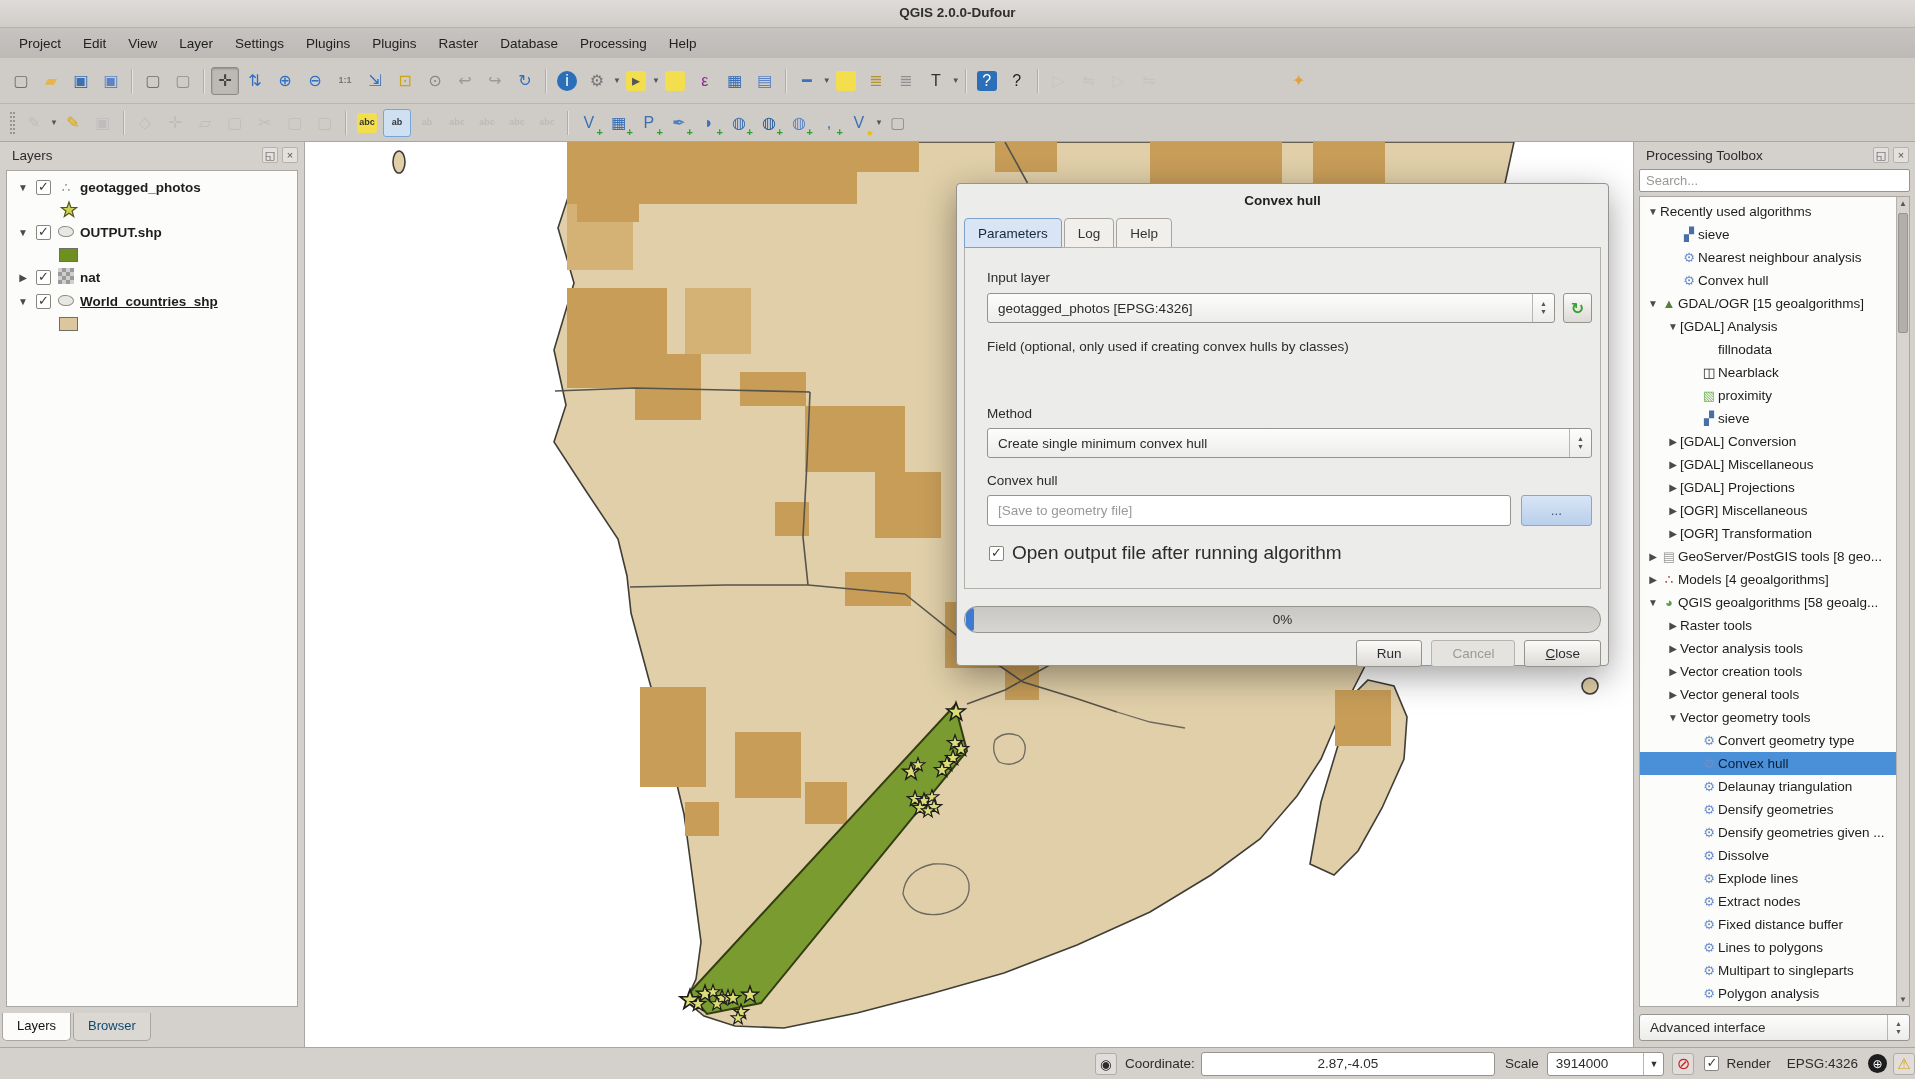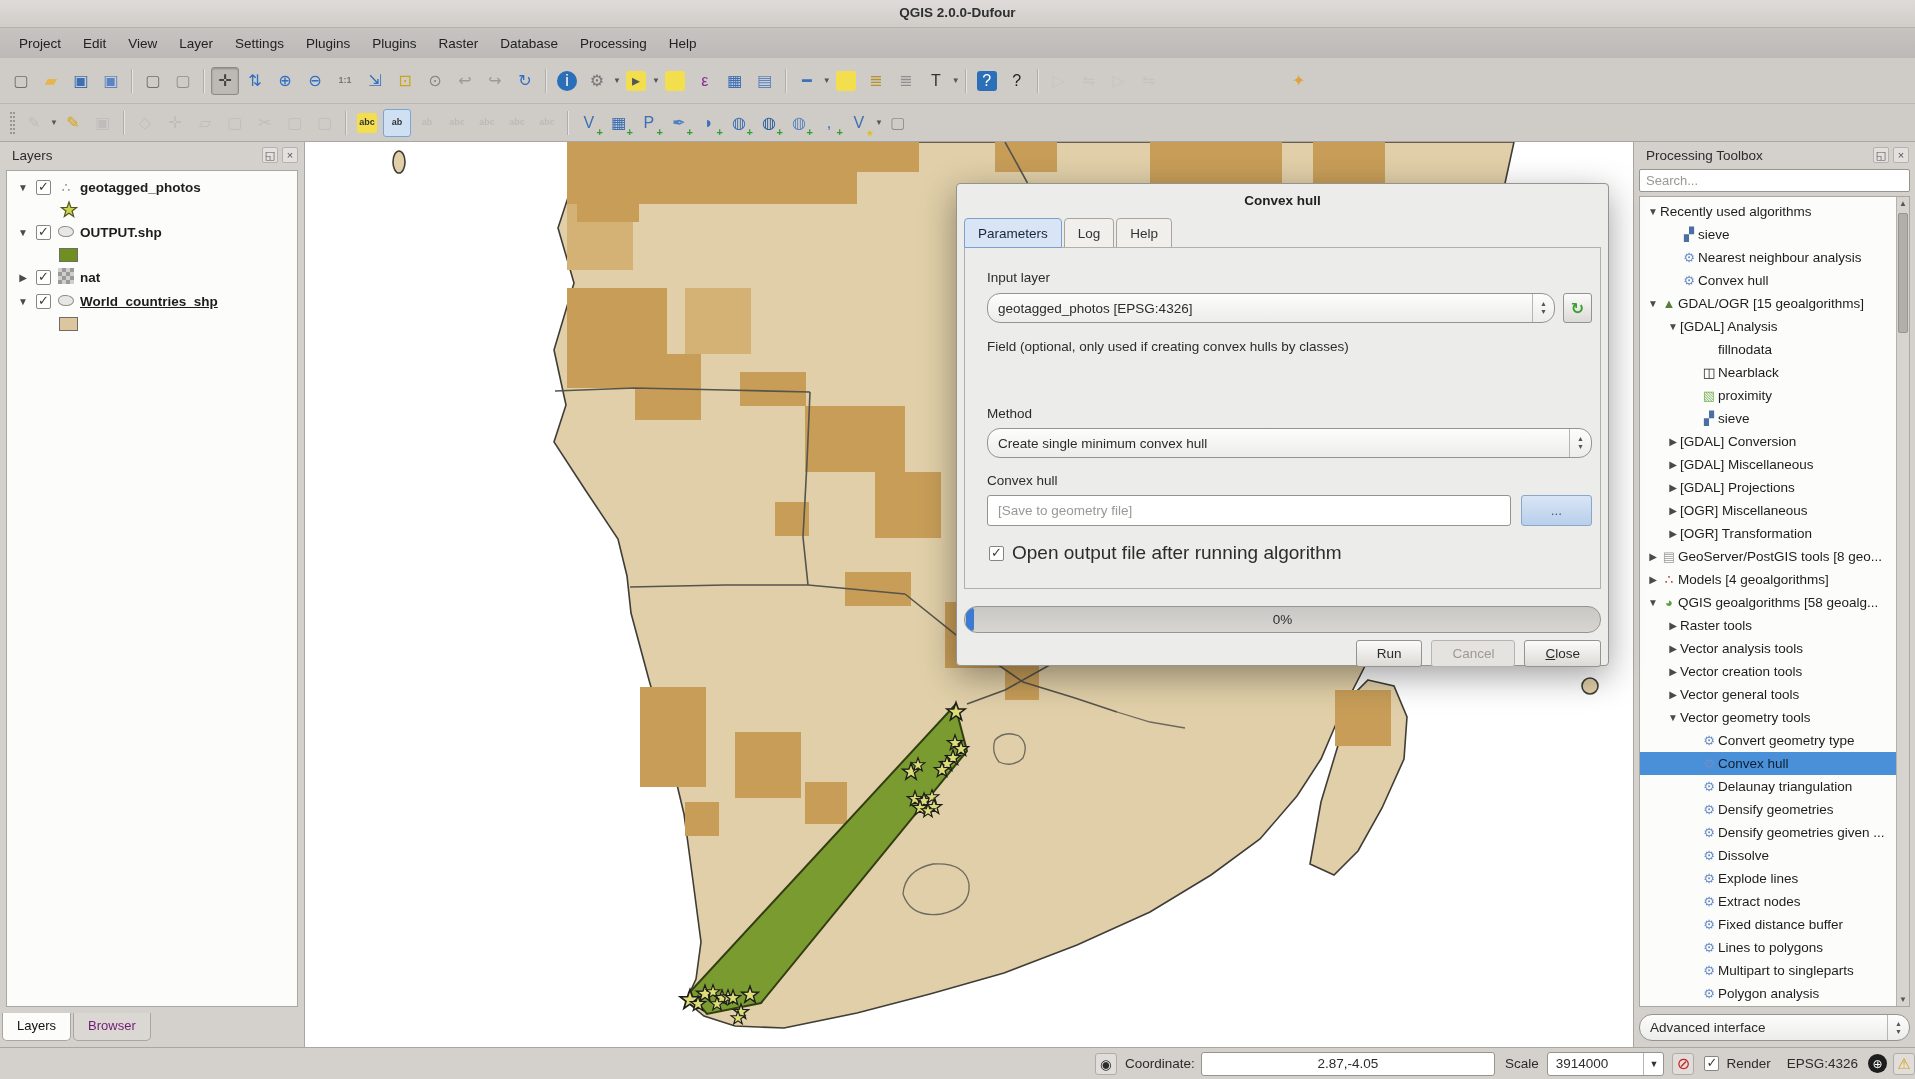--- a/index.html
+++ b/index.html
@@ -40,42 +40,42 @@
   .lt-check{width:15px;height:15px;border:1px solid #898682;border-radius:2px;background:#fff;margin:0 5px;position:relative;flex:none;}
   .lt-check.checked::after{content:"✓";position:absolute;left:1px;top:-2px;font-size:13px;font-weight:bold;color:#3a3a3a;}
   .lt-icon{width:20px;text-align:center;margin-right:4px;flex:none;}
   .lt-label{font-weight:bold;color:#1d1d1d;white-space:nowrap;}
   .lt-label.underline{text-decoration:underline;}
   .legend-row{height:21px;display:flex;align-items:center;padding-left:52px;}
   .legend-swatch{width:19px;height:14px;border:1px solid #6f6d68;}
   .checker{width:16px;height:16px;background-image:linear-gradient(45deg,#9a9a9a 25%,transparent 25%,transparent 75%,#9a9a9a 75%),linear-gradient(45deg,#9a9a9a 25%,#cfcfcf 25%,#cfcfcf 75%,#9a9a9a 75%);background-size:8px 8px;background-position:0 0,4px 4px;display:inline-block;}
   .poly-icon{display:inline-block;width:16px;height:11px;border:1.5px solid #8f8d88;border-radius:45% 55% 50% 50%;background:#e9e7e3;}
   #left-tabs{position:absolute;left:2px;bottom:6px;height:28px;display:flex;}
-  .ltab{height:28px;padding:5px 14px 0;font-size:13px;border:1px solid #a9a6a2;border-top:none;border-radius:0 0 5px 5px;background:#dbd8d4;color:#701a75;margin-right:2px;}
+  .ltab{height:28px;padding:5px 14px 0;font-size:13px;border:1px solid #a9a6a2;border-top:none;border-radius:0 0 5px 5px;background:#dbd8d4;color:#0c4a6e;margin-right:2px;}
   .ltab.active{background:#fcfcfb;color:#111;}
 
   
   #map-wrap{position:absolute;left:305px;top:142px;width:1328px;height:905px;background:#fff;overflow:hidden;}
   .land{fill:var(--land-tan,#e0cfa8);stroke:#3f3d36;stroke-width:1.6;}
   .patch{fill:var(--raster-tan,#c79d58);}
   .patch2{fill:var(--raster-tan2,#d4b174);}
   .border-line{fill:none;stroke:#56544b;stroke-width:1.6;}
   .border-thin{fill:none;stroke:#6c695f;stroke-width:1.3;}
   #hull-poly{fill:var(--hull-green,#7a9b2f);stroke:#333d12;stroke-width:2;}
   .star{fill:#dcdc78;stroke:#1c1c1c;stroke-width:1.3;}
 
   
   #dialog{position:absolute;left:956px;top:183px;width:653px;height:483px;background:#ececea;border:1px solid #96938f;border-radius:4px;box-shadow:0 10px 34px rgba(0,0,0,.38);z-index:50;}
   #dlg-title{position:absolute;left:0;right:0;top:9px;text-align:center;font-size:13.5px;font-weight:bold;color:#222;}
   #dlg-tabs{position:absolute;left:7px;top:34px;height:30px;display:flex;align-items:flex-end;}
   .dtab{height:30px;padding:7px 13px 0;font-size:13.5px;border:1px solid #a8a5a1;border-radius:4px 4px 0 0;background:#f1efec;margin-right:2px;color:#333;position:relative;z-index:1;}
   .dtab.active{background:#d9e5f4;border-color:#7ca0cc;color:#14273f;z-index:3;}
   #dlg-pane{position:absolute;left:7px;right:7px;top:63px;height:342px;border:1px solid #b3b0ac;background:#ececea;z-index:2;}
   .dlg-label{position:absolute;left:22px;font-size:13.5px;color:#2c2c2c;}
-  .combo{position:absolute;height:30px;background:linear-gradient(#fdfdfd,#ececea);border:1px solid #97948f;border-radius:13px;font-size:13.5px;color:#2c2c2c;display:flex;align-items:center;padding-left:10px;}
+  .combo{position:absolute;height:30px;background:linear-gradient(#fdfdfd,#ececea);border:1px solid #97948f;border-radius:3px;font-size:13.5px;color:#2c2c2c;display:flex;align-items:center;padding-left:10px;}
   .combo .spin{position:absolute;right:0;top:0;bottom:0;width:22px;border-left:1px solid #b9b6b2;display:flex;flex-direction:column;align-items:center;justify-content:center;color:#555;}
   .combo .spin span{font-size:7px;line-height:8px;}
   .btn{display:flex;align-items:center;justify-content:center;background:linear-gradient(#fbfbfa,#dcdad6);border:1px solid #96938f;border-radius:3px;font-size:13.5px;color:#2c2c2c;}
   .btn.disabled{color:#9d9a95;border-color:#b7b4b0;background:#e5e3e0;}
   .btn.blue{background:linear-gradient(#d8e5f6,#b9cfeb);border-color:#8aa6c8;color:#44597a;}
   #out-input{position:absolute;left:22px;top:301px;width:524px;height:31px;background:#fff;border:1px solid #97948f;border-radius:3px;font-size:13.5px;color:#9a9894;display:flex;align-items:center;padding-left:10px;}
   .cb{width:15px;height:15px;border:1px solid #898682;border-radius:2px;background:#fff;position:relative;flex:none;}
   .cb.checked::after{content:"✓";position:absolute;left:1px;top:-2px;font-size:13px;font-weight:bold;color:#3a3a3a;}
   #dlg-progress{position:absolute;left:7px;right:7px;top:422px;height:27px;border:1px solid #98958f;border-radius:13px;background:linear-gradient(#c9c7c4,#d8d6d3);overflow:hidden;}
   #dlg-progress .txt{position:absolute;left:0;right:0;top:5px;text-align:center;font-size:13.5px;color:#2c2c2c;}

